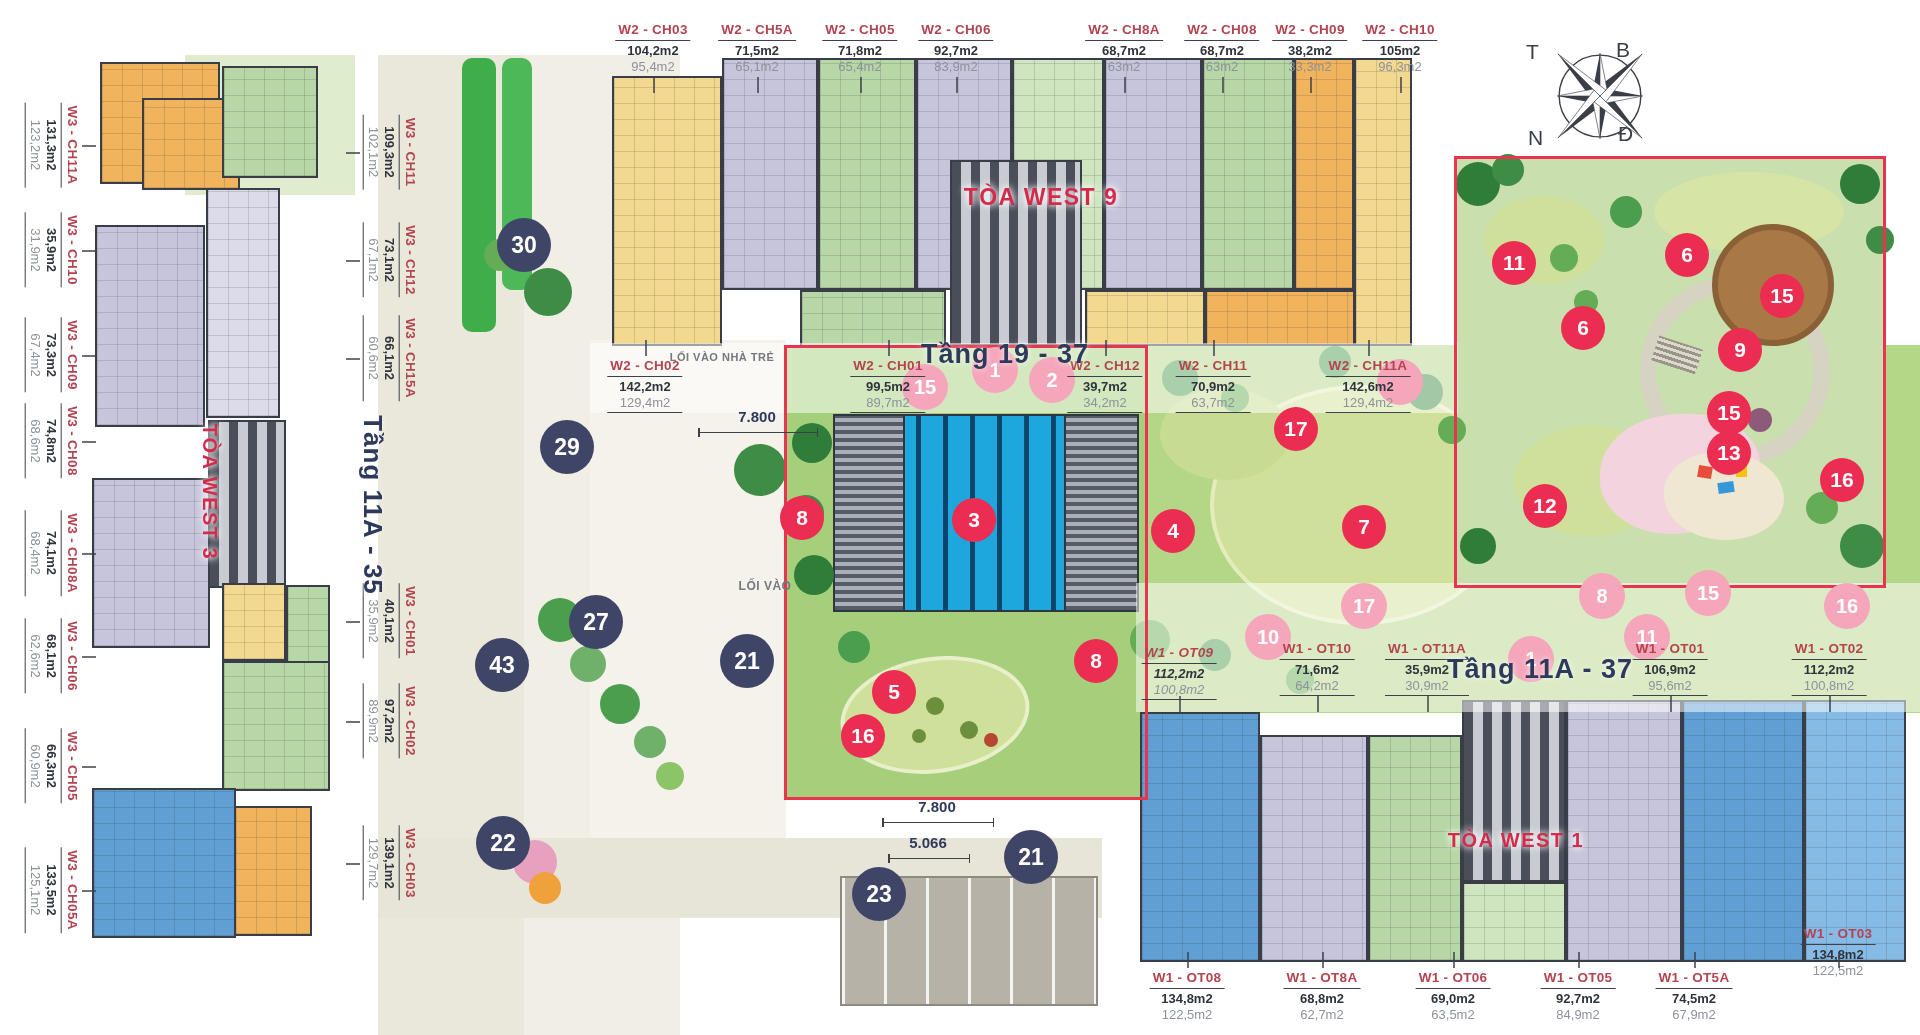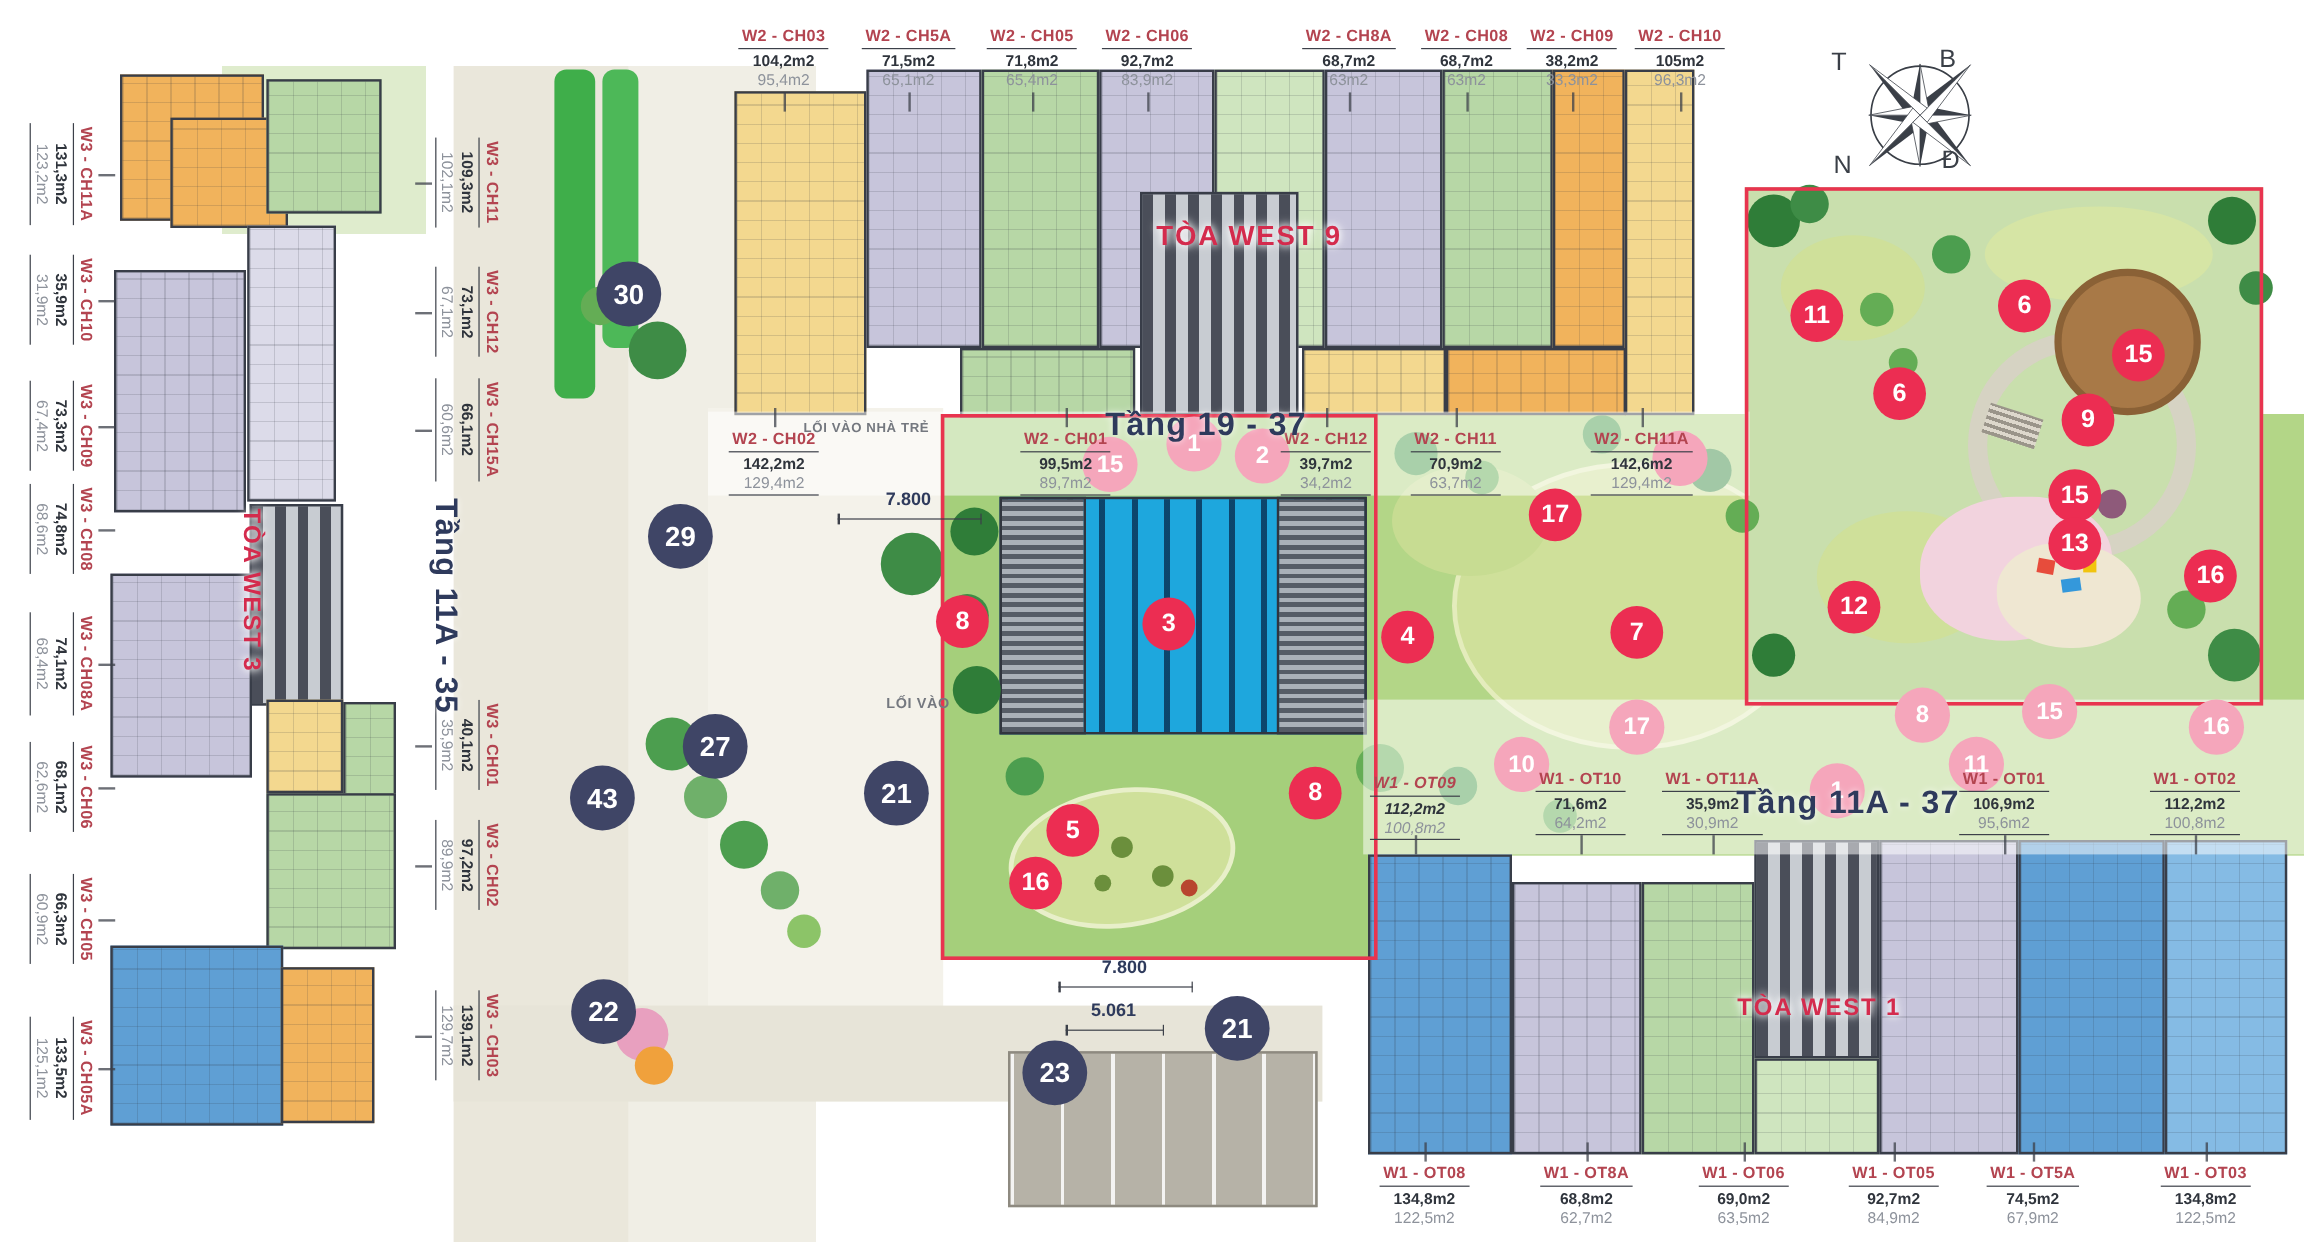--- a/index.html
+++ b/index.html
@@ -344,21 +344,21 @@
         <div class="ua1">92,7m2</div>
         <div class="ua2">84,9m2</div>
       </div>
       <div class="tick" style="left: 1578px; top: 952px; width: 1.5px; height: 16px;"></div>
       <div class="ulabel h" style="left: 1694px; top: 970px;">
         <div class="uname">W1 - OT5A</div>
         <div class="ua1">74,5m2</div>
         <div class="ua2">67,9m2</div>
       </div>
       <div class="tick" style="left: 1694px; top: 952px; width: 1.5px; height: 16px;"></div>
-      <div class="ulabel h" style="left: 1838px; top: 970px;">
+      <div class="ulabel h" style="left: 1838px; top: 926px;">
         <div class="uname">W1 - OT03</div>
         <div class="ua1">134,8m2</div>
         <div class="ua2">122,5m2</div>
       </div>
       <div class="tick" style="left: 1838px; top: 952px; width: 1.5px; height: 16px;"></div>
       <div class="ulabel v ul" style="left: 52px; top: 145px;">
         <div class="uname">W3 - CH11A</div>
         <div class="ua1">131,3m2</div>
         <div class="ua2">123,2m2</div>
       </div>
@@ -450,21 +450,21 @@
   <div class="floortext" style="left:1540px;top:669px;font-size:27px;">Tầng 11A - 37</div>
   <div class="floortext rot90" style="left:372px;top:505px;font-size:26px;">Tầng 11A - 35</div>
 
   <div class="smalllabel" style="left:722px;top:351px;font-size:11px;">LỐI VÀO NHÀ TRẺ</div>
   <div class="smalllabel" style="left:765px;top:579px;font-size:12px;">LỐI VÀO</div>
 
   <div class="dimtext" style="left:757px;top:408px;">7.800</div>
   <div class="dimline" style="left:698px;top:432px;width:120px;"></div>
   <div class="dimtext" style="left:937px;top:798px;">7.800</div>
   <div class="dimline" style="left:882px;top:822px;width:112px;"></div>
-  <div class="dimtext" style="left:928px;top:834px;">5.061</div>
+  <div class="dimtext" style="left:928px;top:834px;">5.066</div>
   <div class="dimline" style="left:888px;top:858px;width:82px;"></div>
 
   <svg style="position:absolute;left:1535px;top:31px;" width="130" height="130" viewBox="-70 -70 140 140">
     <circle cx="0" cy="0" r="44" fill="none" stroke="#3a3f47" stroke-width="1.5"></circle>
     <polygon points="46,0 0,-9 0,0" fill="#3a3f47"></polygon>
     <polygon points="0,-46 -9,0 0,0" fill="#3a3f47"></polygon>
     <polygon points="-46,0 0,9 0,0" fill="#3a3f47"></polygon>
     <polygon points="0,46 9,0 0,0" fill="#3a3f47"></polygon>
     <polygon points="45.3,-45.3 -6.4,-6.4 0,0" fill="#3a3f47"></polygon>
     <polygon points="-45.3,-45.3 -6.4,6.4 0,0" fill="#3a3f47"></polygon>

